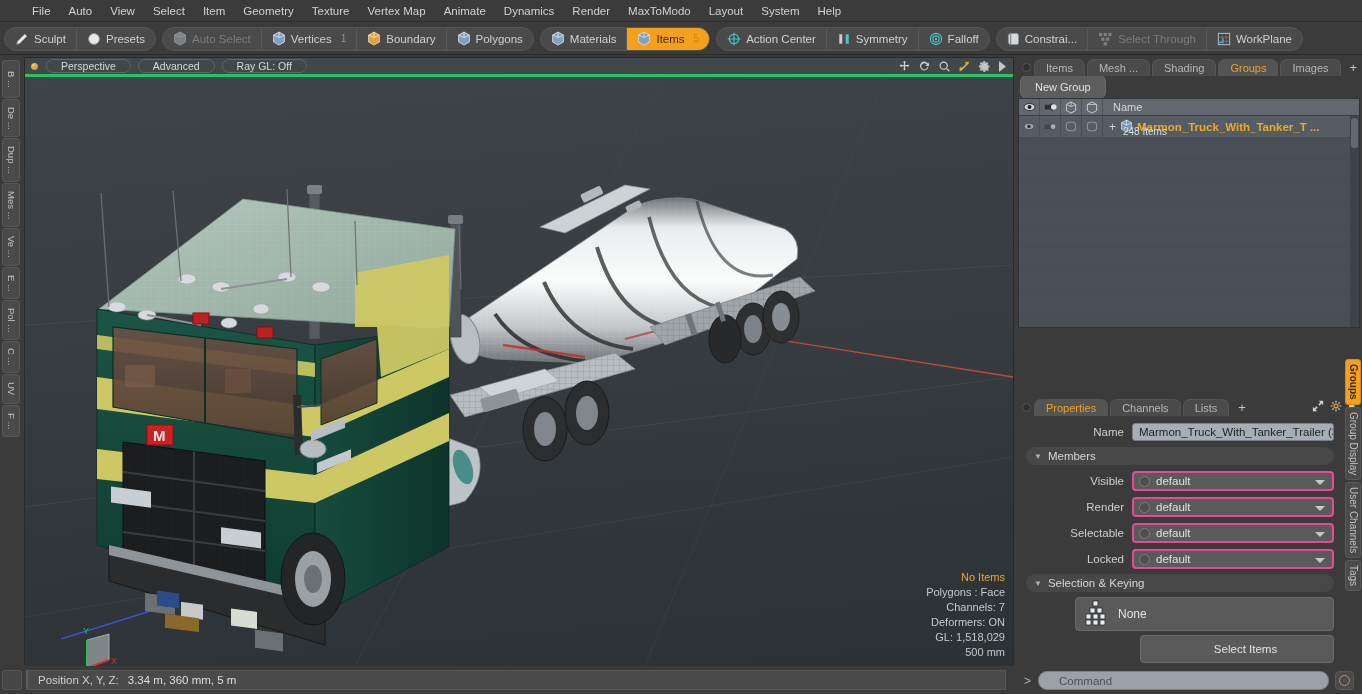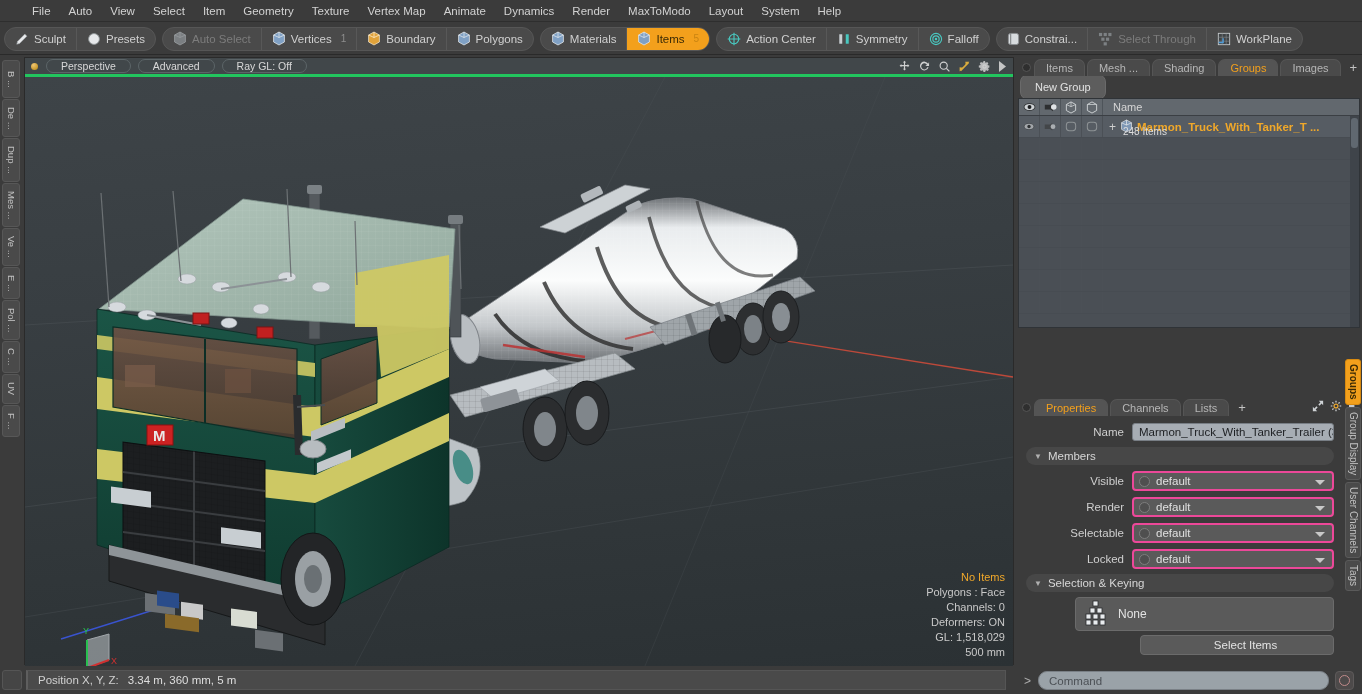--- a/index.html
+++ b/index.html
@@ -175,21 +175,21 @@
   .dd .circ { width:11px; height:11px; border-radius:50%; border:1px solid #7d7d7d;
               margin:0 6px 0 5px; background:#4f4f4f; }
   .dd .arw { position:absolute; right:7px; top:7px; width:0;height:0;
              border-left:5px solid transparent;border-right:5px solid transparent;
              border-top:5px solid #c8c8c8; }
   .bigbtn {
     margin:0 26px 4px 57px; height:34px; background:#5a5a5a; border:1px solid #6b6b6b;
     border-radius:4px; display:flex; align-items:center; font-size:12px; color:#e3e3e3;
   }
   .btn {
-    margin:0 26px 16px 122px; height:20px; background:#5a5a5a; border:1px solid #6b6b6b;
+    margin:0 26px 16px 122px; height:28px; background:#5a5a5a; border:1px solid #6b6b6b;
     border-radius:4px; display:flex; align-items:center; justify-content:center;
     font-size:11.5px; color:#e3e3e3; cursor:default;padding-left:17px;
   }
   .btn.dis { color:#8a8a8a; background:#525252; }
   .arrbtn {
     position:absolute; right:28px; top:252px; width:26px; height:19px;
     background:#5a5a5a; border:1px solid #6b6b6b; border-radius:4px;
     display:flex; align-items:center; justify-content:center;
     font-size:11px; color:#9fb6c9; cursor:default;
   }
@@ -211,21 +211,21 @@
     position:absolute; left:26px; top:4px; width:980px; height:20px;
     background:#4a4a4a; border:1px solid #555; border-left:2px solid #5e5e5e;
     display:flex; align-items:center; padding-left:10px; font-size:11.5px; color:#d0d0d0;
   }
   .posbar .val { margin-left:9px; color:#dedede; }
   .cmdwrap { position:absolute; left:1016px; top:4px; width:344px; height:21px;
              display:flex; align-items:center; }
   .cmdarrow { color:#aeaeae; font-size:12px; padding:0 7px 0 8px; }
   .cmdinput {
     flex:1; height:19px; background:#9aa2a8; border:1px solid #7a8086; border-radius:9px;
-    display:flex; align-items:center; padding-left:10px; font-size:11.5px; color:#4c5156;
+    display:flex; align-items:center; padding-left:20px; font-size:11.5px; color:#4c5156;
   }
   .cmdcirc { width:19px; height:19px; margin:0 6px 0 6px; border-radius:4px;
              background:#4d4a4a; border:1px solid #5d5a5a; display:flex;
              align-items:center; justify-content:center; }
   .cmdcirc i { width:11px;height:11px;border-radius:50%;border:1.5px solid #c08a8a; display:block;}
 
   .cornerbox { position:absolute; left:2px; top:4px; width:20px; height:20px;
                background:#454545; border:1px solid #555; border-radius:3px; }
 </style>
 </head>
@@ -669,21 +669,21 @@
           <circle cx="4" cy="52" r="4" fill="#3050e0"></circle>
           <text x="18" y="12" font-size="9" fill="#28c050" font-family="Liberation Sans">Y</text>
           <text x="46" y="42" font-size="9" fill="#d03030" font-family="Liberation Sans">X</text>
           <text x="-4" y="50" font-size="9" fill="#4060ff" font-family="Liberation Sans">Z</text>
         </g>
       </svg>
 
       <div class="vpstats">
         <div class="hl">No Items</div>
         <div>Polygons : Face</div>
-        <div>Channels: 0</div>
+        <div>Channels: 7</div>
         <div>Deformers: ON</div>
         <div>GL: 1,518,029</div>
         <div>500 mm</div>
       </div>
     </div>
   </div>
 
   <div class="rpanel">
 
     <div class="tabrow" id="toptabs">

